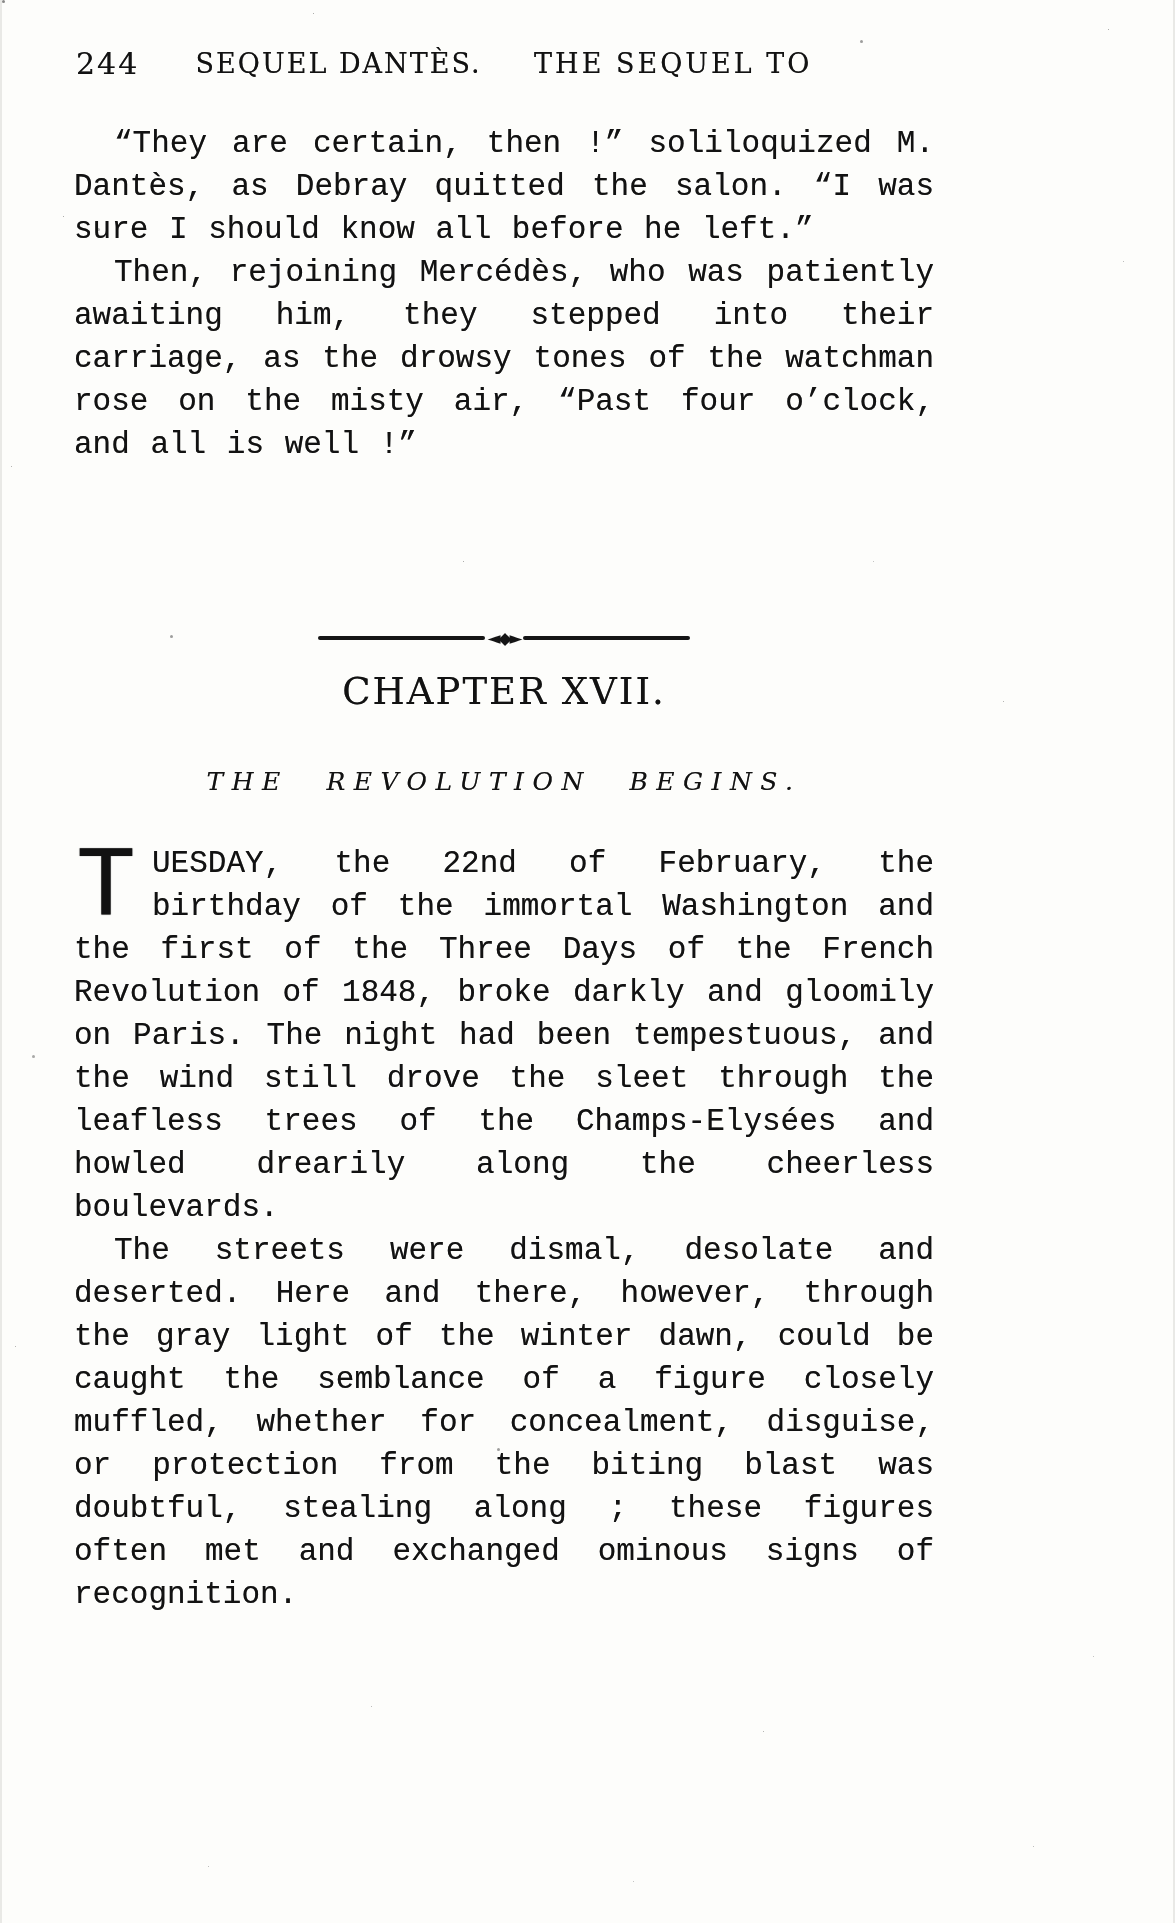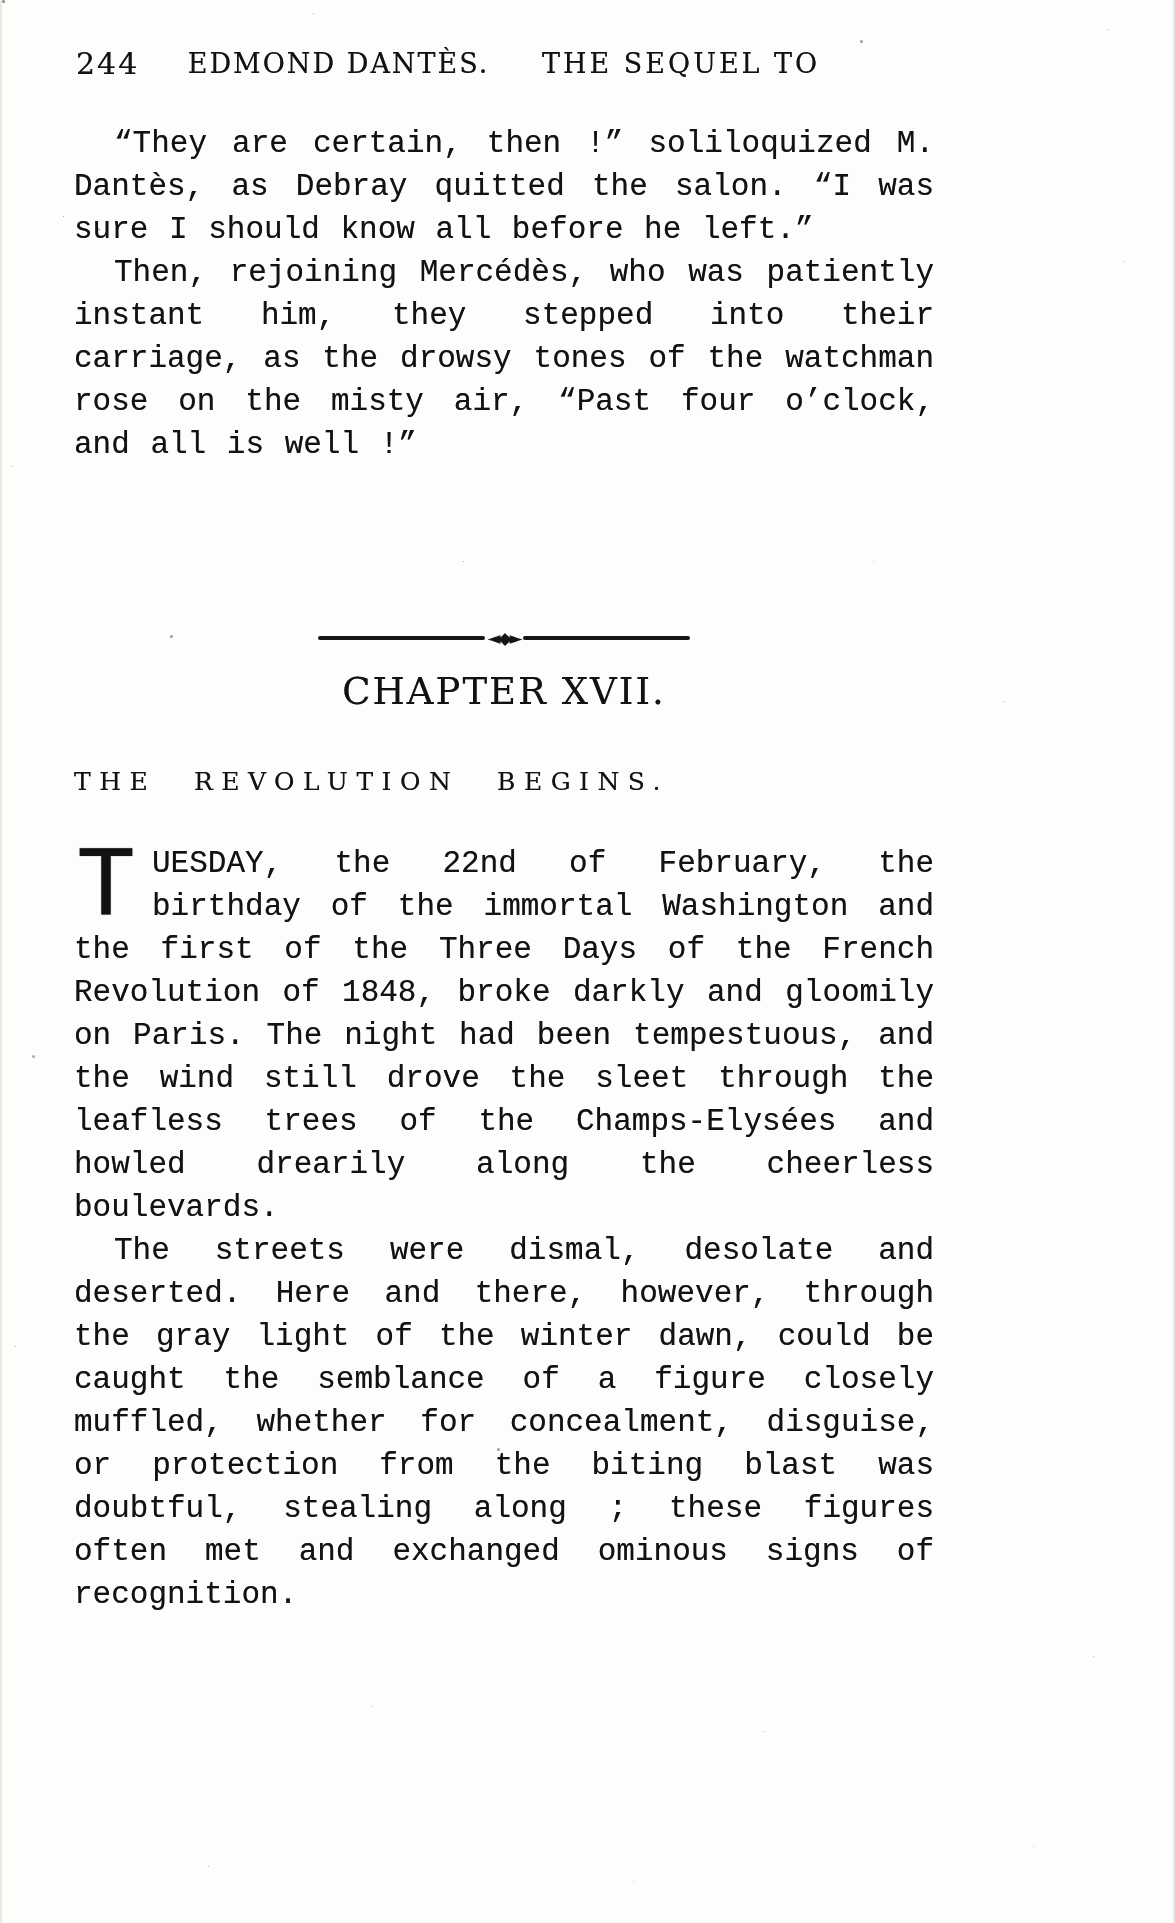--- a/index.html
+++ b/index.html
@@ -82,25 +82,27 @@
   
   .chapter-title {
     margin: 26px 0 0 0;
     text-align: center;
     font-size: 37px;
     font-weight: normal;
     letter-spacing: 2px;
   }
   .chapter-subtitle {
     margin: 54px 0 0 0;
+    text-align: center;
     font-size: 25px;
     font-weight: normal;
     letter-spacing: 0.34em;
     word-spacing: 0.85em;
     white-space: nowrap;
+    font-style: italic;
   }
   
   .chapter-body { margin-top: 46px; }
   .opening-para { text-indent: 0; }
   .drop-cap {
     float: left;
     font-size: 100px;
     line-height: 76px;
     padding: 8px 16px 0 2px;
     text-shadow: 0 0 1px rgba(10,10,10,0.7);
@@ -139,28 +141,28 @@
 
 <div class="page">
 
   <div class="speck"></div>
 
   <div class="text-block">
 
     <div class="running-head">
       <span class="page-number">244</span>
       <span class="running-title">
-        <span class="part-left">EDMOND DANTÈS.</span>
+        <span class="part-left">SEQUEL DANTÈS.</span>
         <span class="part-right">THE SEQUEL TO</span>
       </span>
     </div>
 
     <p class="para">“They are certain, then !” soliloquized M. Dantès, as Debray quitted the salon. “I was sure I should know all before he left.”</p>
 
-    <p class="para">Then, rejoining Mercédès, who was patiently instant him, they stepped into their carriage, as the drowsy tones of the watchman rose on the misty air, “Past four o’clock, and all is well !”</p>
+    <p class="para">Then, rejoining Mercédès, who was patiently awaiting him, they stepped into their carriage, as the drowsy tones of the watchman rose on the misty air, “Past four o’clock, and all is well !”</p>
 
     <div class="divider">
       <span class="rule"></span>
       <span class="ornament">◄◆►</span>
       <span class="rule"></span>
     </div>
 
     <h1 class="chapter-title">CHAPTER XVII.</h1>
 
     <h2 class="chapter-subtitle">THE REVOLUTION BEGINS.</h2>

